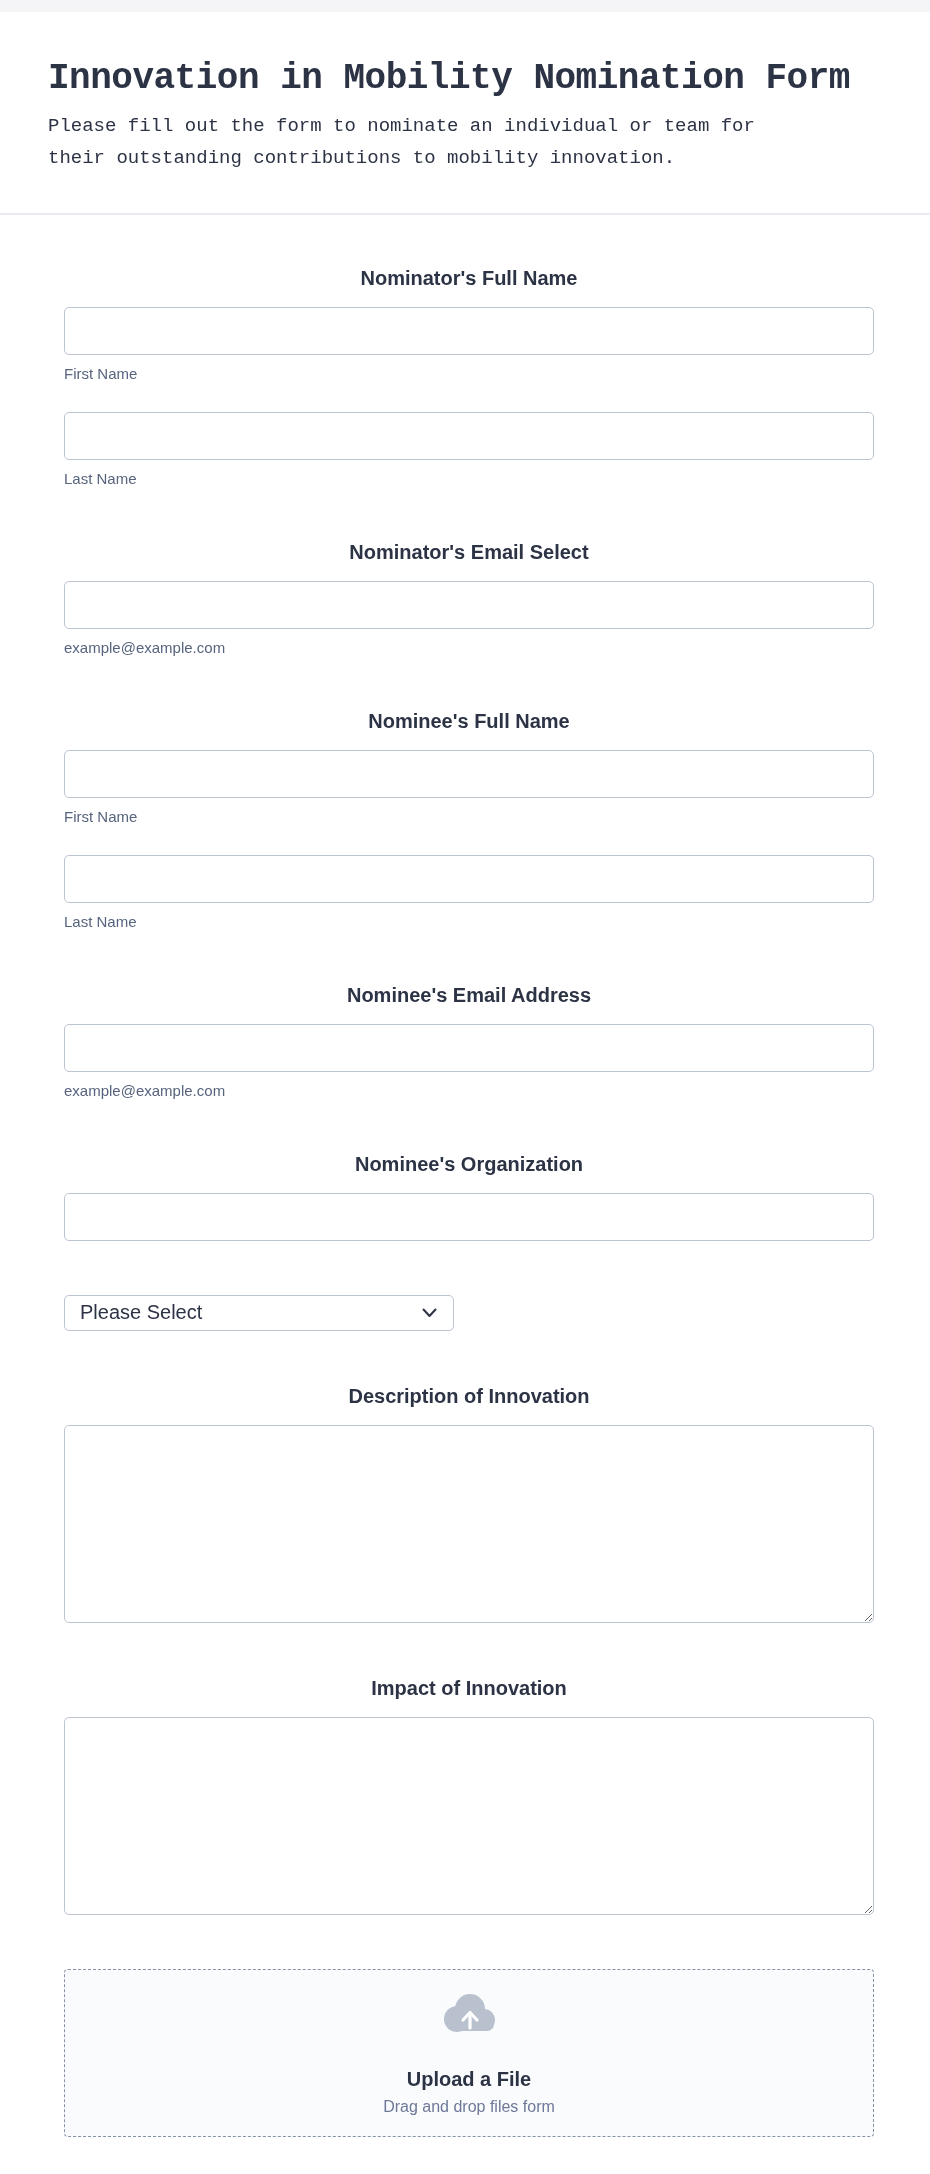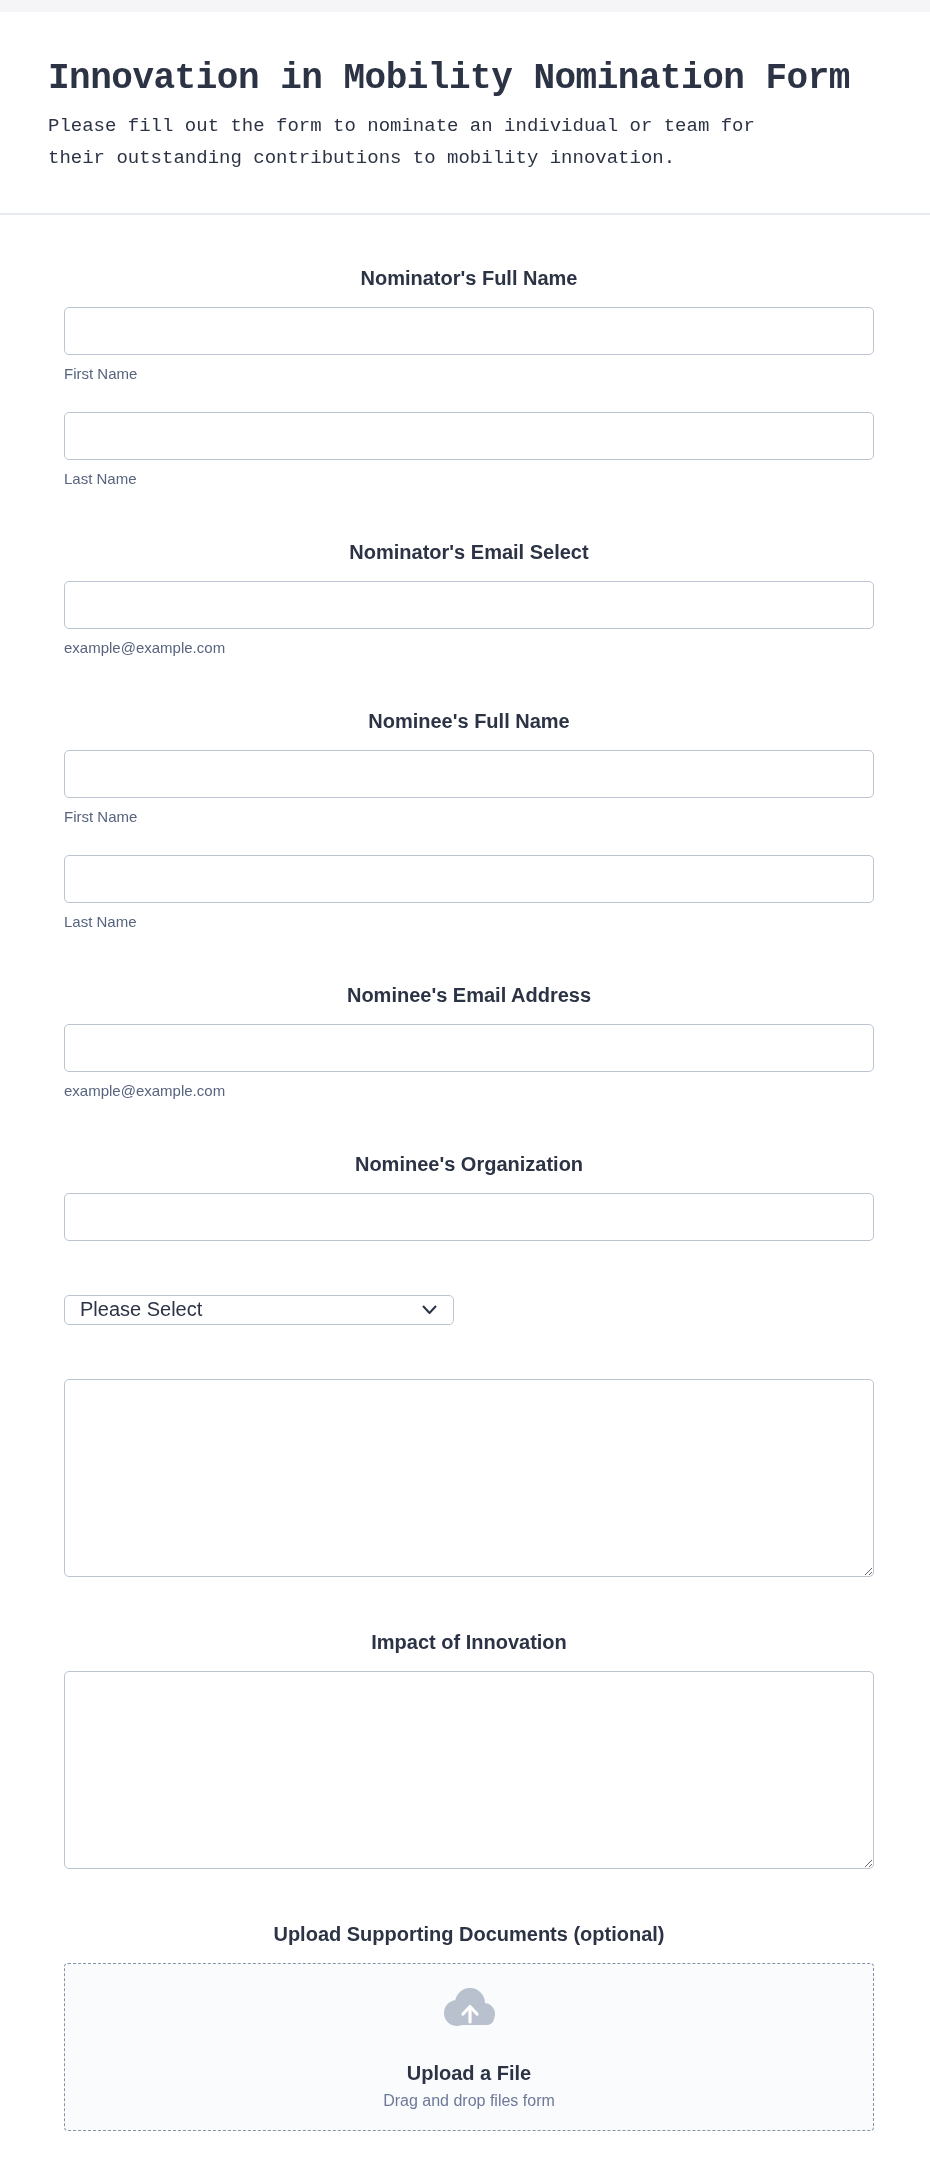--- a/index.html
+++ b/index.html
@@ -65,21 +65,21 @@
     outline: none;
   }
   .half { width: 390px; }
   .sublabel {
     font-size: 15px;
     color: #57647e;
     margin-top: 10px;
   }
   .select {
     width: 390px;
-    height: 30px;
+    height: 36px;
     border: 1px solid #bcc3d1;
     border-radius: 5px;
     background: #fff;
     display: flex;
     align-items: center;
     justify-content: space-between;
     padding: 0 16px 0 15px;
     font-size: 20px;
     color: #2c3345;
     cursor: pointer;
@@ -204,30 +204,30 @@
           <span>Please Select</span>
           <span class="chev">
             <svg width="15" height="10" viewBox="0 0 15 10">
               <path d="M1.5 1.5 L7.5 8 L13.5 1.5" stroke="#2c3345" stroke-width="2" fill="none" stroke-linecap="round" stroke-linejoin="round"></path>
             </svg>
           </span>
         </div>
       </div>
 
       <div class="q">
+        <span class="q-label">Description of Innovation</span>
         <textarea class="big" style=""></textarea>
       </div>
 
       <div class="q">
         <span class="q-label">Impact of Innovation</span>
         <textarea class="big" style=""></textarea>
       </div>
 
       <div class="q">
-        <span class="q-label">Upload Supporting Documents (optional)</span>
         <div class="upload-box">
           <span>
             <svg width="64" height="48" viewBox="0 0 64 48">
               <g fill="#b9c1ce">
                 <circle cx="20" cy="29" r="13"></circle>
                 <circle cx="33" cy="19" r="15"></circle>
                 <circle cx="47" cy="30" r="11"></circle>
                 <rect x="13" y="27" width="44" height="14" rx="7"></rect>
               </g>
               <g stroke="#ffffff" stroke-width="3.2" fill="none" stroke-linecap="round" stroke-linejoin="round">

